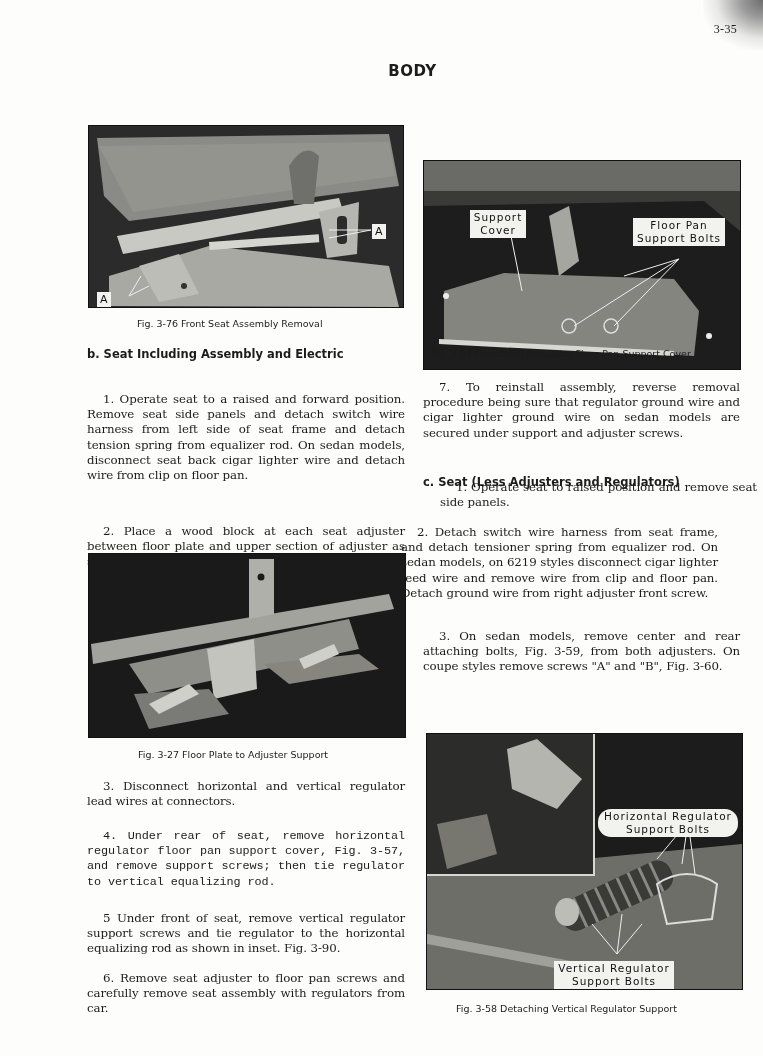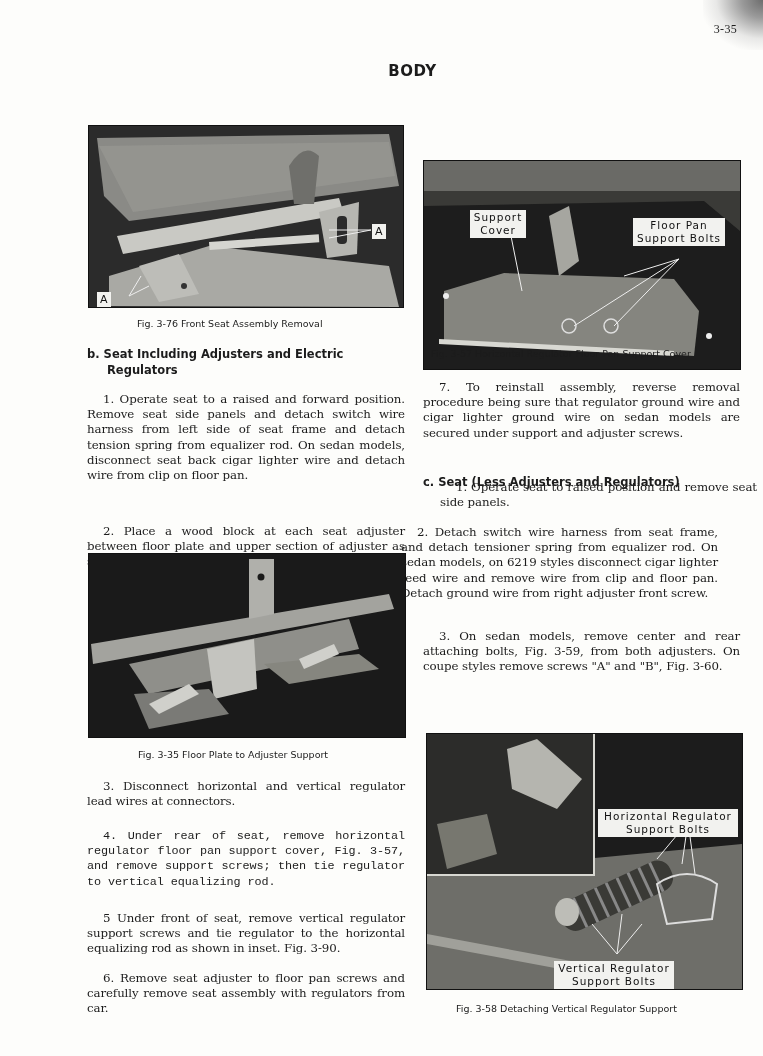--- a/index.html
+++ b/index.html
@@ -65,42 +65,41 @@
     <line x1="240" y1="112" x2="282" y2="104" stroke="#eee" stroke-width="1"></line>
     <line x1="40" y1="170" x2="60" y2="160" stroke="#eee" stroke-width="1"></line>
     <line x1="40" y1="170" x2="52" y2="150" stroke="#eee" stroke-width="1"></line>
   </svg>
   <div class="label" style="left:283px; top:98px; letter-spacing:0; font-size:11px;">A</div>
   <div class="label" style="left:8px; top:166px; letter-spacing:0; font-size:11px;">A</div>
 </div>
 <div class="caption" style="left:137px; top:318px;">Fig. 3-76  Front Seat Assembly Removal</div>
 
 <div class="heading" style="left:87px; top:346px; width:330px;">
-  <div>b.  Seat Including Adjusters and Electric</div>
-  <div style="padding-left:20px;">Regulators</div>
+  <div>b.  Seat Including Assembly and Electric</div>
 </div>
 
 <div class="para" style="left:87px; top:392px; width:318px;"><span class="indent"></span><span>1. Operate seat to a raised and forward position. Remove seat side panels and detach switch wire harness from left side of seat frame and detach tension spring from equalizer rod. On sedan models, disconnect seat back cigar lighter wire and detach wire from clip on floor pan.</span></div>
 <div class="para" style="left:87px; top:524px; width:318px;"><span class="indent"></span><span>2. Place a wood block at each seat adjuster between floor plate and upper section of adjuster as shown in Fig. 3-56.</span></div>
 
 <div class="figure" style="left:88px; top:553px; width:316px; height:183px;">
   <svg width="316" height="183" viewBox="0 0 316 183">
     <rect width="316" height="183" fill="#1a1a1a"></rect>
     <path d="M2 90 L300 40 L305 55 L4 110 Z" fill="#a3a39e"></path>
     <path d="M160 5 L185 5 L185 60 L160 65 Z" fill="#b0b0ab"></path>
     <circle cx="172" cy="23" r="3.5" fill="#1a1a1a"></circle>
     <path d="M40 110 L260 65 L270 95 L60 140 Z" fill="#8f8f8a"></path>
     <path d="M118 95 L165 85 L168 135 L125 145 Z" fill="#c4c4bf"></path>
     <path d="M45 140 L120 135 L140 160 L60 175 Z" fill="#7a7a76"></path>
     <path d="M175 110 L270 100 L290 115 L200 130 Z" fill="#86867f"></path>
     <path d="M60 150 L100 130 L110 140 L70 160 Z" fill="#d0d0cb"></path>
     <path d="M210 105 L245 90 L250 100 L215 115 Z" fill="#d0d0cb"></path>
   </svg>
 </div>
-<div class="caption" style="left:138px; top:749px;">Fig. 3-35  Floor Plate to Adjuster Support</div>
+<div class="caption" style="left:138px; top:749px;">Fig. 3-27  Floor Plate to Adjuster Support</div>
 
 <div class="para" style="left:87px; top:779px; width:318px;"><span class="indent"></span><span>3. Disconnect horizontal and vertical regulator lead wires at connectors.</span></div>
 <div class="para" style="left:87px; top:829px; width:318px;font-family:Liberation Mono, monospace;"><span class="indent"></span><span>4. Under rear of seat, remove horizontal regulator floor pan support cover, Fig. 3-57, and remove support screws; then tie regulator to vertical equalizing rod.</span></div>
 <div class="para" style="left:87px; top:911px; width:318px;"><span class="indent"></span><span>5  Under front of seat, remove vertical regulator support screws and tie regulator to the horizontal equalizing rod as shown in inset. Fig. 3-90.</span></div>
 <div class="para" style="left:87px; top:971px; width:318px;"><span class="indent"></span><span>6. Remove seat adjuster to floor pan screws and carefully remove seat assembly with regulators from car.</span></div>
 
 <div class="figure" style="left:423px; top:132px; width:316px; height:208px;margin-top:28px;">
   <svg width="316" height="208" viewBox="0 0 316 208">
     <rect width="316" height="208" fill="#1d1d1d"></rect>
     <rect width="316" height="30" fill="#6a6a66"></rect>
@@ -161,21 +160,21 @@
     </g>
     <ellipse cx="140" cy="178" rx="12" ry="14" fill="#bdbdb7"></ellipse>
     <path d="M230 150 Q260 130 290 150 L285 185 L240 190 Z" fill="none" stroke="#ddd" stroke-width="2"></path>
     <line x1="255" y1="95" x2="230" y2="125" stroke="#eee" stroke-width="1"></line>
     <line x1="260" y1="95" x2="255" y2="130" stroke="#eee" stroke-width="1"></line>
     <line x1="262" y1="95" x2="268" y2="140" stroke="#eee" stroke-width="1"></line>
     <line x1="190" y1="220" x2="165" y2="190" stroke="#eee" stroke-width="1"></line>
     <line x1="190" y1="220" x2="195" y2="180" stroke="#eee" stroke-width="1"></line>
     <line x1="190" y1="220" x2="215" y2="190" stroke="#eee" stroke-width="1"></line>
   </svg>
-  <div class="label" style="left:171px; top:75px; width:134px;">
+  <div class="label" style="left:171px; top:75px; width:134px;border-radius:13px;">
     <div>Horizontal Regulator</div>
     <div>Support Bolts</div>
   </div>
   <div class="label" style="left:127px; top:227px; width:114px;">
     <div>Vertical Regulator</div>
     <div>Support Bolts</div>
   </div>
 </div>
 <div class="caption" style="left:456px; top:1003px;">Fig. 3-58  Detaching Vertical Regulator Support</div>
 

